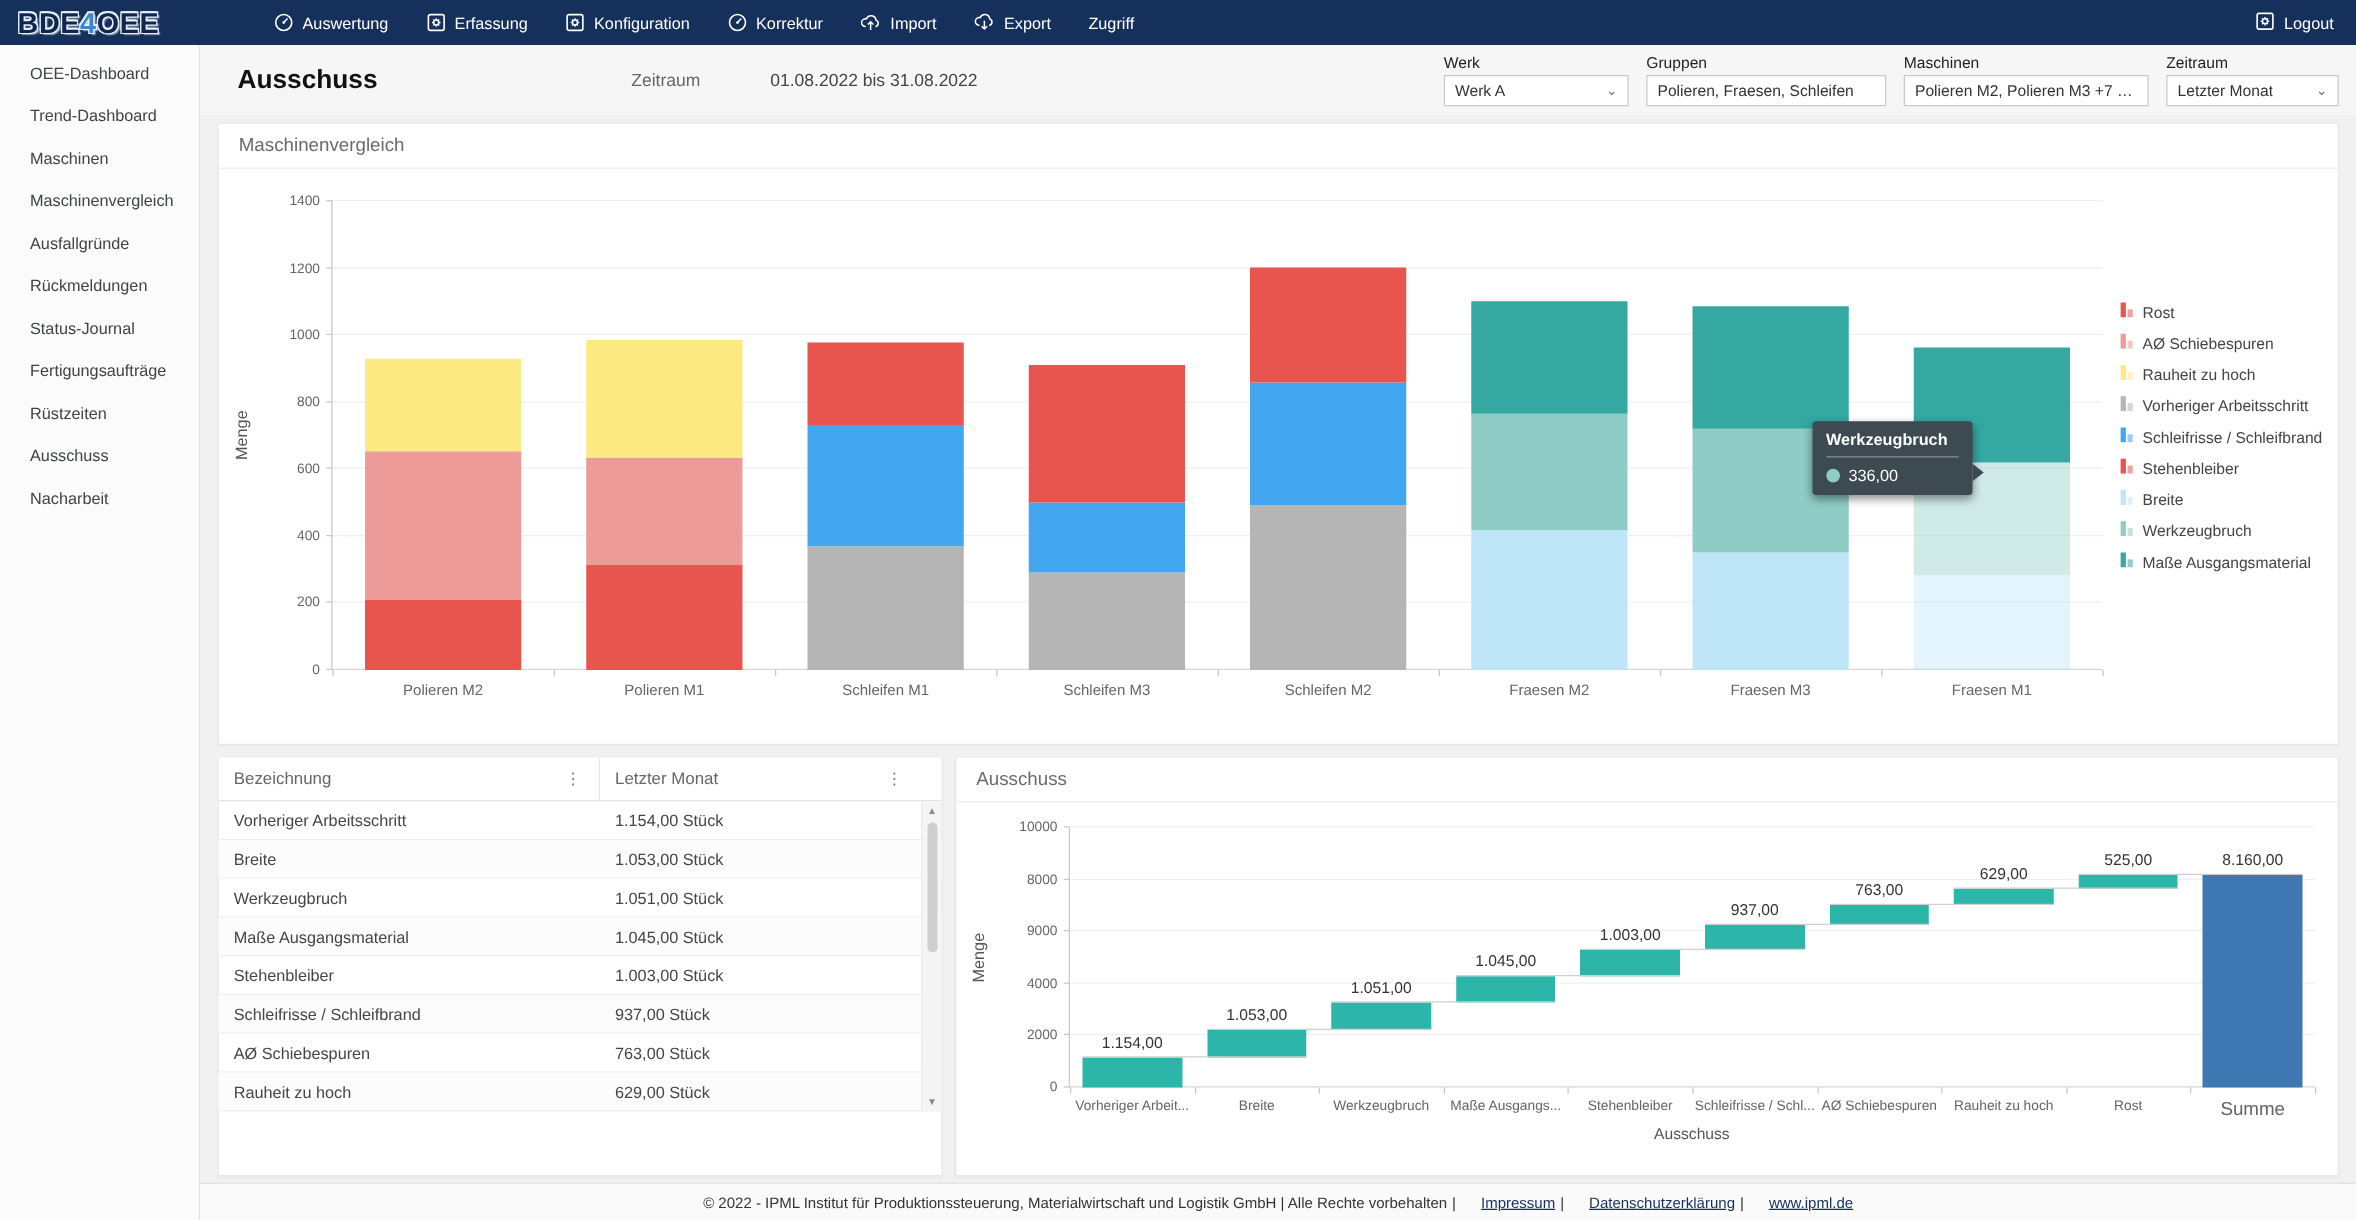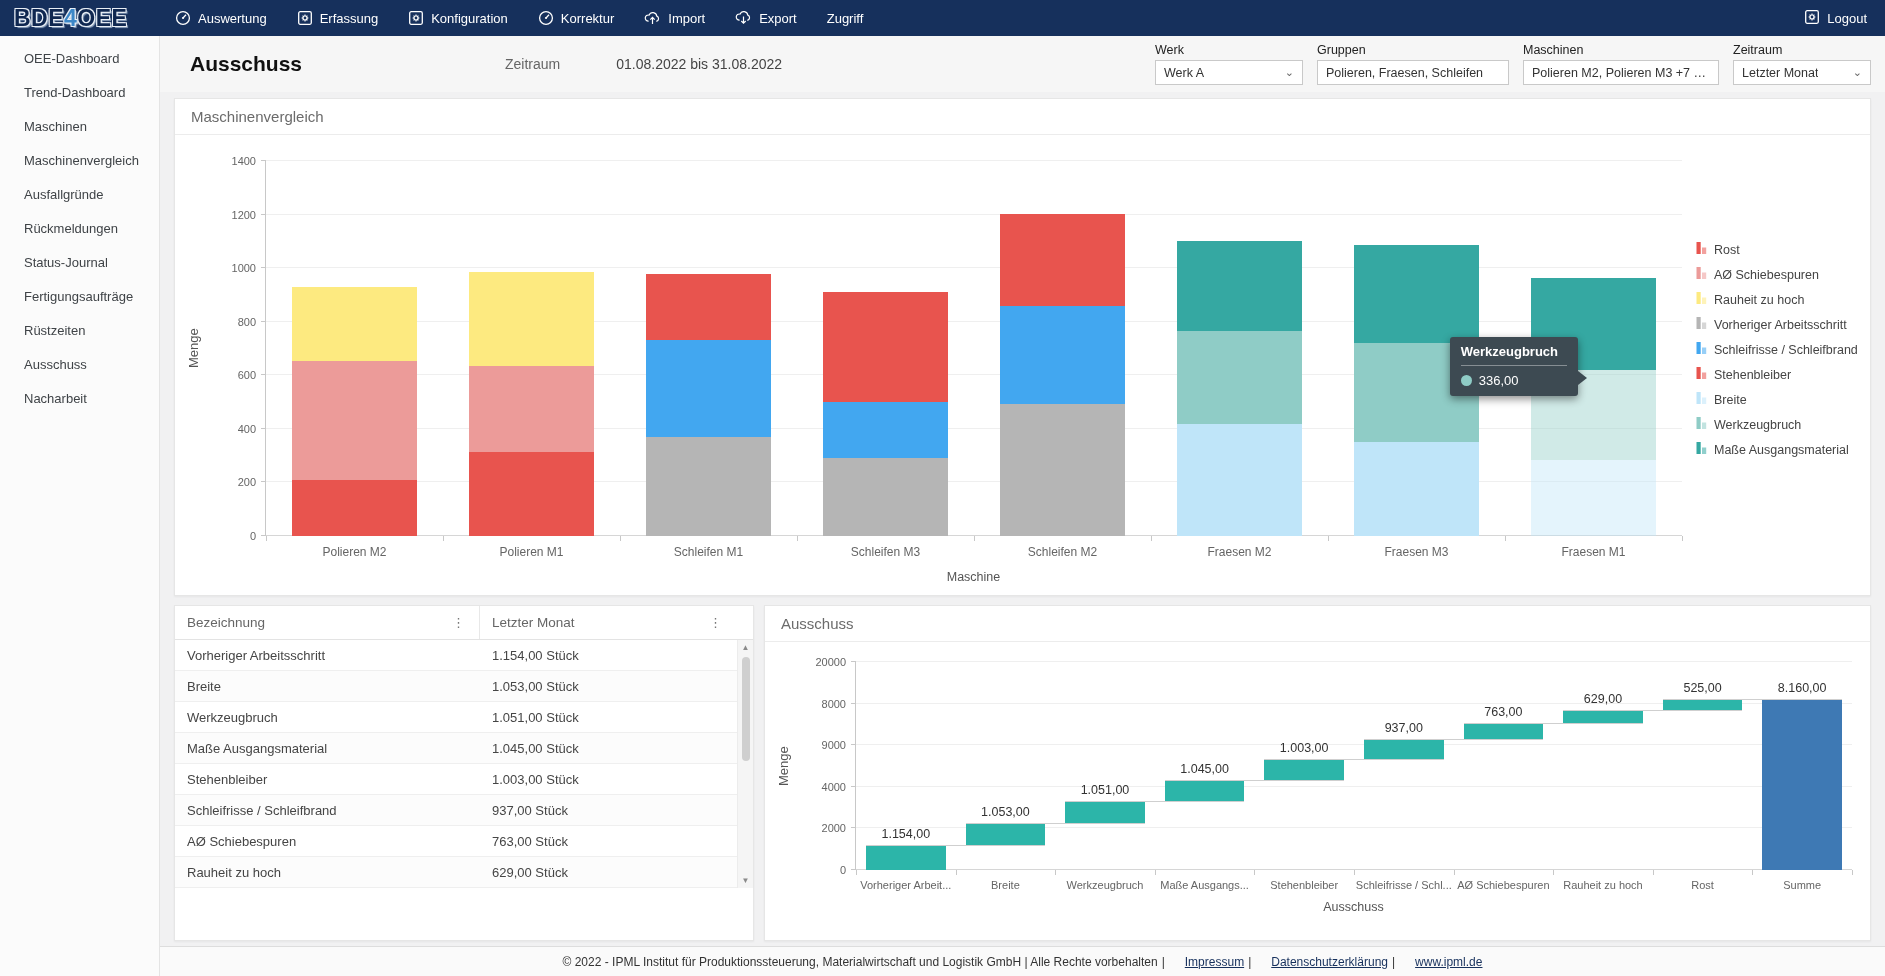--- a/index.html
+++ b/index.html
@@ -1,20 +1,20 @@
 <!DOCTYPE html>
 <html><head>
 <meta charset="utf-8">
 <style>
   * { margin:0; padding:0; box-sizing:border-box; }
   html,body { width:1885px; height:976px; overflow:hidden;
     font-family:"Liberation Sans","DejaVu Sans",sans-serif; background:#f1f1f2; }
 
   
-  .navbar { height:36px; background:#16305c; display:flex; align-items:stretch; color:#fff; }
+  .navbar { height:36px; background:#16305c; display:flex; align-items:stretch; color:#fff;gap:44px; }
   .logo { width:160px; display:flex; align-items:center; padding-left:14px;
     font-weight:800; font-size:23px; letter-spacing:.5px; color:#0f2750;
     text-shadow:-1px -1px 0 #e8eef5,1px -1px 0 #e8eef5,-1px 1px 0 #e8eef5,1px 1px 0 #e8eef5,2px 2px 1px #8ea2bd; }
   .logo .num { color:#3c87c7; }
   .nav-items { display:flex; align-items:stretch; }
   .nav-item { display:flex; align-items:center; gap:7px; padding:0 15px; font-size:13px; cursor:pointer; white-space:nowrap; }
   .nav-item svg { display:block; }
   .nav-spacer { flex:1; }
   .nav-logout { display:flex; align-items:center; gap:7px; padding:0 18px; font-size:13px; cursor:pointer; }
 
@@ -376,21 +376,20 @@
               </div>
               <div class="lg-item">
                 <span><svg width="12" height="13" viewBox="0 0 12 13">
                     <rect x="0.5" y="1" width="4.2" height="12" fill="#35a8a2"></rect>
                     <rect x="6" y="6.5" width="4.2" height="6.5" fill="#35a8a2" opacity="0.55"></rect>
                   </svg></span>
                 <span>Maße Ausgangsmaterial</span>
               </div>
             </div>
         </div>
-        <div class="xtitle" style="margin:34px 188px 0 90px;">Maschine</div>
       </div>
     </div>
 
     <div class="bottom-row">
       <div class="card table-card">
         <div class="tbl-head">
           <div class="th th1">
               <span>Bezeichnung</span>
               <span class="dots">⋮</span>
             </div>
@@ -446,21 +445,21 @@
         <div class="card-title">Ausschuss</div>
         <div class="chart-body" style="padding-top:20px;">
           <div class="chart-row">
             <div class="ytitle">Menge</div>
             <div class="yaxis" id="wf-yaxis">
                 <div class="ylab" style="bottom: 0%;">0</div>
                 <div class="ylab" style="bottom: 20%;">2000</div>
                 <div class="ylab" style="bottom: 40%;">4000</div>
                 <div class="ylab" style="bottom: 60%;">9000</div>
                 <div class="ylab" style="bottom: 80%;">8000</div>
-                <div class="ylab" style="bottom: 100%;">20000</div>
+                <div class="ylab" style="bottom: 100%;">10000</div>
               </div>
             <div class="plot" id="wf-plot" style="height:208px; margin-right:18px;">
                 <div class="grid base" style="bottom: 0%;"></div>
                 <div class="tickmark" style="bottom: 0%;"></div>
                 <div class="grid" style="bottom: 20%;"></div>
                 <div class="tickmark" style="bottom: 20%;"></div>
                 <div class="grid" style="bottom: 40%;"></div>
                 <div class="tickmark" style="bottom: 40%;"></div>
                 <div class="grid" style="bottom: 60%;"></div>
                 <div class="tickmark" style="bottom: 60%;"></div>
@@ -490,21 +489,21 @@
                 <div class="wf-val" style="left: 56.5%; width: 17%; bottom: calc(70.06% + 5px);">763,00</div>
                 <div class="xlab" style="left: 60%; width: 10%; font-size: 11px;">AØ Schiebespuren</div>
                 <div class="seg" style="left: 71%; width: 8%; bottom: 70.06%; height: 6.29%; background: rgb(44, 181, 169);"></div>
                 <div class="wf-val" style="left: 66.5%; width: 17%; bottom: calc(76.35% + 5px);">629,00</div>
                 <div class="xlab" style="left: 70%; width: 10%; font-size: 11px;">Rauheit zu hoch</div>
                 <div class="seg" style="left: 81%; width: 8%; bottom: 76.35%; height: 5.25%; background: rgb(44, 181, 169);"></div>
                 <div class="wf-val" style="left: 76.5%; width: 17%; bottom: calc(81.6% + 5px);">525,00</div>
                 <div class="xlab" style="left: 80%; width: 10%; font-size: 11px;">Rost</div>
                 <div class="seg" style="left: 91%; width: 8%; bottom: 0%; height: 81.6%; background: rgb(62, 121, 180);"></div>
                 <div class="wf-val" style="left: 86.5%; width: 17%; bottom: calc(81.6% + 5px);">8.160,00</div>
-                <div class="xlab" style="left: 90%; width: 10%; font-size: 11px;">Summe</div>
+                <div class="xlab" style="left: 90%; width: 10%; font-size: 15px;">Summe</div>
                 <div class="wf-conn" style="left: 1%; width: 18%; bottom: 11.54%;"></div>
                 <div class="wf-conn" style="left: 11%; width: 18%; bottom: 22.07%;"></div>
                 <div class="wf-conn" style="left: 21%; width: 18%; bottom: 32.58%;"></div>
                 <div class="wf-conn" style="left: 31%; width: 18%; bottom: 43.03%;"></div>
                 <div class="wf-conn" style="left: 41%; width: 18%; bottom: 53.06%;"></div>
                 <div class="wf-conn" style="left: 51%; width: 18%; bottom: 62.43%;"></div>
                 <div class="wf-conn" style="left: 61%; width: 18%; bottom: 70.06%;"></div>
                 <div class="wf-conn" style="left: 71%; width: 18%; bottom: 76.35%;"></div>
                 <div class="wf-conn" style="left: 81%; width: 18%; bottom: 81.6%;"></div>
                 <div class="xtick" style="left: 0%;"></div>

